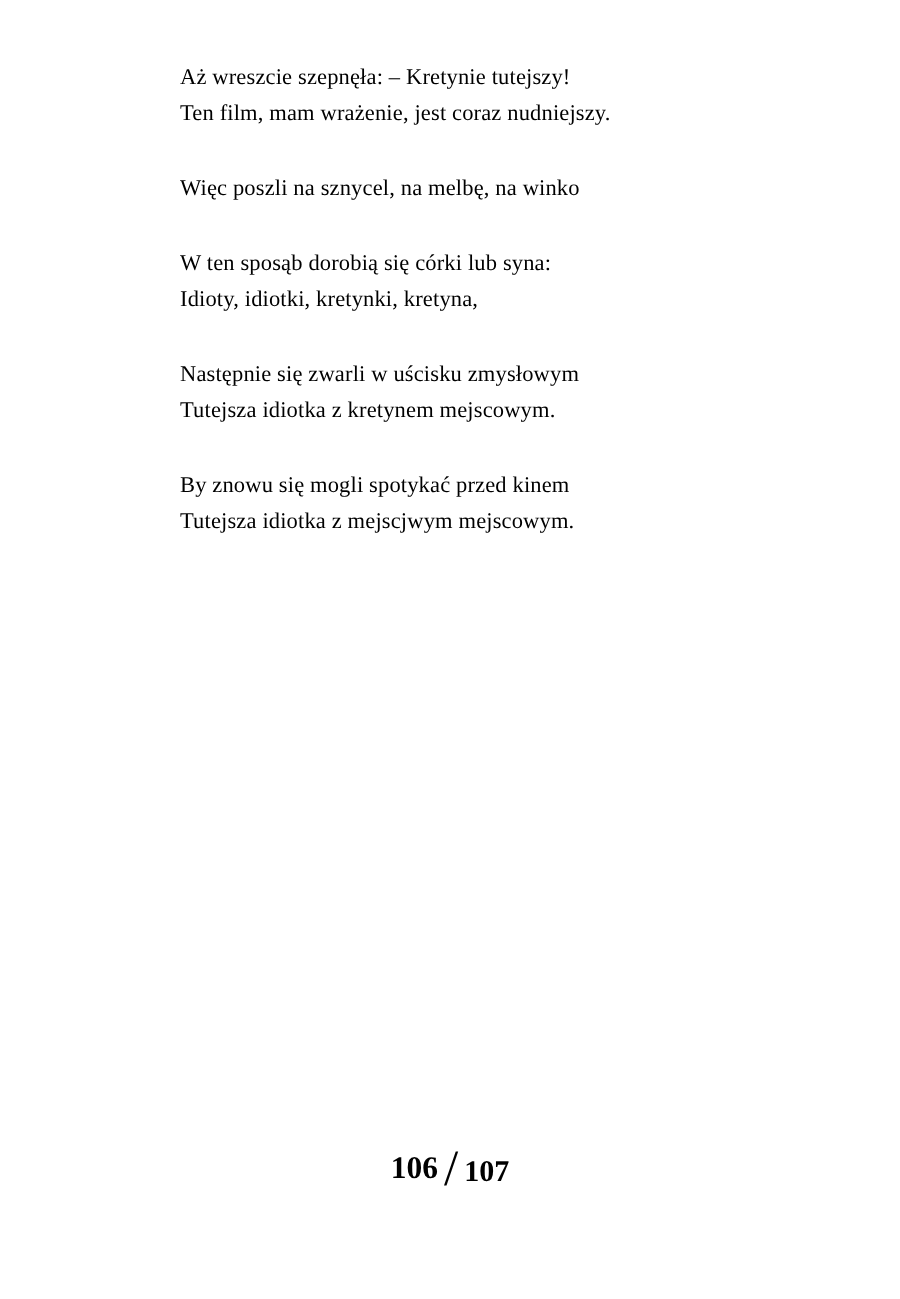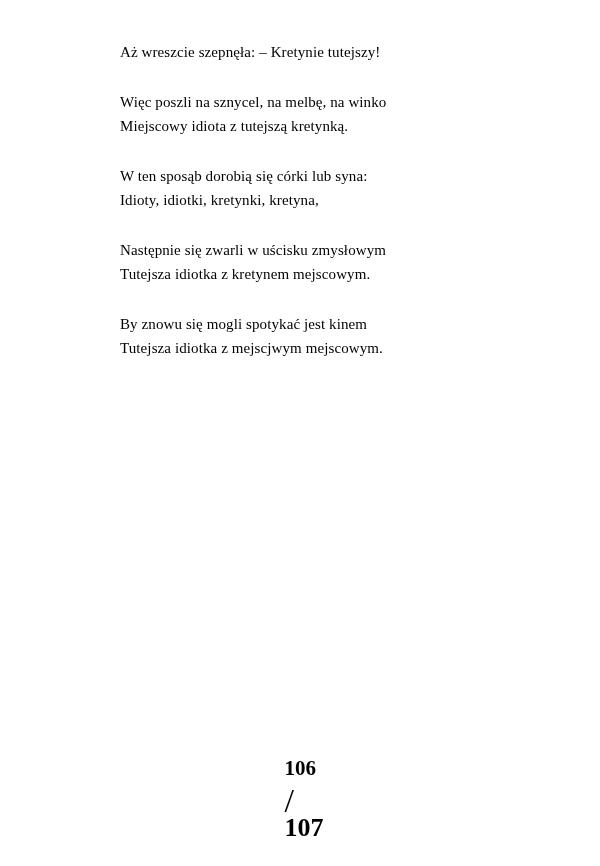--- a/index.html
+++ b/index.html
@@ -44,71 +44,70 @@
     left: 0;
     right: 0;
     top: 760px;
     text-align: center;
     font-family: "Liberation Serif", serif;
   }
   .folio-inner {
     display: inline-flex;
     align-items: baseline;
     justify-content: center;
-    flex-direction: column;
   }
   .folio-left {
     font-size: 21px;
     font-weight: 700;
     line-height: 1;
     position: relative;
     top: -2px;
   }
   .folio-sep {
     font-size: 34px;
     font-weight: 400;
     line-height: 1;
     margin: 0 4px;
     position: relative;
     top: 3px;
   }
   .folio-right {
-    font-size: 26px;
+    font-size: 20px;
     font-weight: 700;
     line-height: 1;
   }
 </style>
 </head>
 <body>
 
 <div class="page">
 
   <div class="poem-body">
 
     <div class="stanza">
       <div class="verse-line">Aż wreszcie szepnęła: – Kretynie tutejszy!</div>
+      <div class="verse-line">Ten film, mam wrażenie, jest coraz nudniejszy.</div>
     </div>
 
     <div class="stanza">
       <div class="verse-line">Więc poszli na sznycel, na melbę, na winko</div>
-      <div class="verse-line">Miejscowy idiota z tutejszą kretynką.</div>
     </div>
 
     <div class="stanza">
       <div class="verse-line">W ten sposąb dorobią się córki lub syna:</div>
       <div class="verse-line">Idioty, idiotki, kretynki, kretyna,</div>
     </div>
 
     <div class="stanza">
       <div class="verse-line">Następnie się zwarli w uścisku zmysłowym</div>
       <div class="verse-line">Tutejsza idiotka z kretynem mejscowym.</div>
     </div>
 
     <div class="stanza">
-      <div class="verse-line">By znowu się mogli spotykać jest kinem</div>
+      <div class="verse-line">By znowu się mogli spotykać przed kinem</div>
       <div class="verse-line">Tutejsza idiotka z mejscjwym mejscowym.</div>
     </div>
 
   </div>
 
   <div class="folio">
     <span class="folio-inner">
       <span class="folio-left">106</span>
       <span class="folio-sep">/</span>
       <span class="folio-right">107</span>

